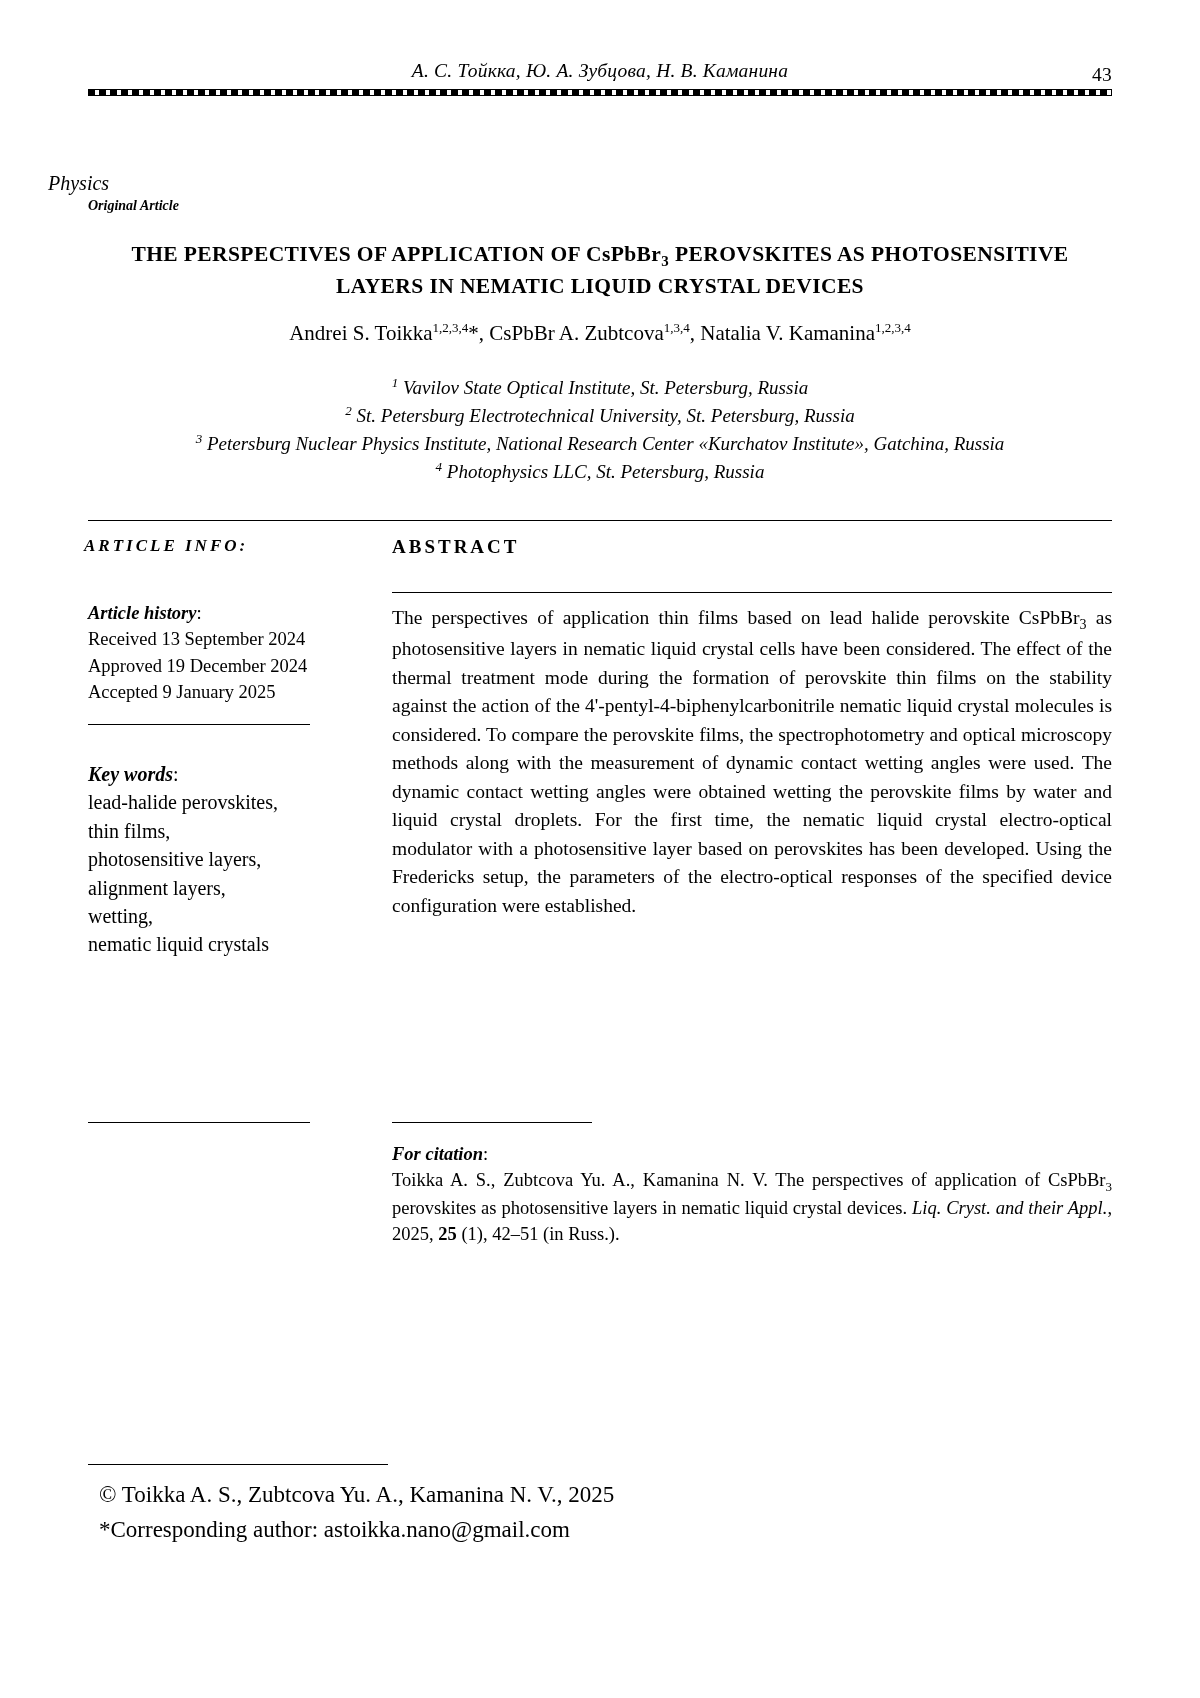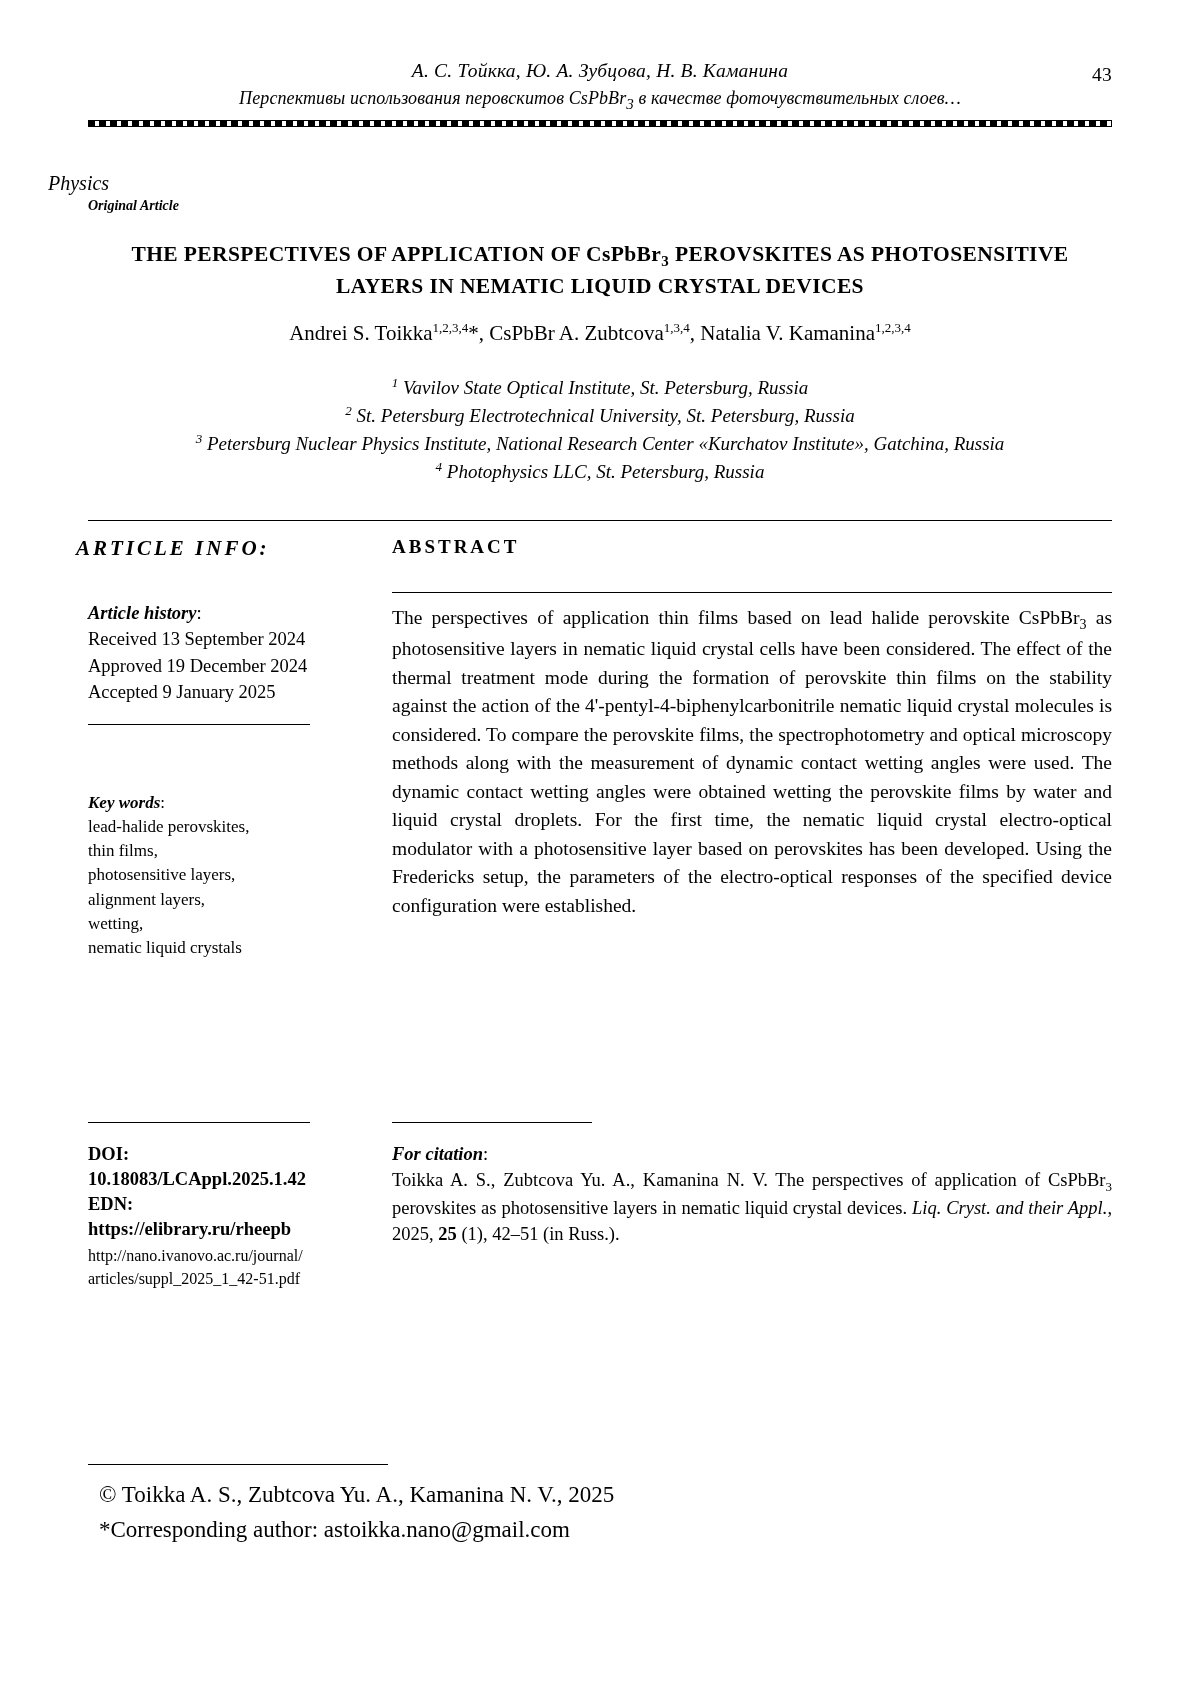--- a/index.html
+++ b/index.html
@@ -134,24 +134,24 @@
     top: 520px;
     left: 88px;
     width: 1024px;
     border-top: 1px solid #000;
   }
 
   
   .h-articleinfo {
     position: absolute;
     top: 536px;
-    left: 76px;
-    font-weight: bold;
-    font-style: italic;
-    font-size: 21px;
+    left: 84px;
+    font-weight: bold;
+    font-style: italic;
+    font-size: 17px;
     letter-spacing: 3px;
   }
   .h-abstract {
     position: absolute;
     top: 536px;
     left: 392px;
     font-weight: bold;
     font-size: 19px;
     letter-spacing: 3px;
   }
@@ -175,23 +175,23 @@
     position: absolute;
     left: 88px;
     top: 724px;
     width: 222px;
     border-top: 1px solid #000;
   }
 
   .keywords {
     position: absolute;
     left: 88px;
-    top: 791px;
+    top: 760px;
     width: 280px;
-    font-size: 17px;
+    font-size: 20px;
     line-height: 1.42;
   }
   .keywords .lbl { font-style: italic; font-weight: bold; }
 
   .sep-left-2 {
     position: absolute;
     left: 88px;
     top: 1122px;
     width: 222px;
     border-top: 1px solid #000;
@@ -273,23 +273,20 @@
 </style>
 </head>
 <body>
 
 <div class="page">
 
   <div class="runhead">
     <div class="runhead-line1">
       <span>А. С. Тойкка, Ю. А. Зубцова, Н. В. Каманина</span>
       <span class="runhead-pageno">43</span>
-    </div>
-    <div class="runhead-line2">
-      <span>Перспективы использования перовскитов CsPbBr</span><sub>3</sub><span> в качестве фоточувствительных слоев…</span>
     </div>
     <div class="runhead-rule">
         <div class="runhead-rule-inner"></div>
       </div>
   </div>
 
   <div class="physics">Physics</div>
   <div class="original-article">Original Article</div>
 
   <div class="title">
@@ -330,28 +327,20 @@
     <div>thin films,</div>
     <div>photosensitive layers,</div>
     <div>alignment layers,</div>
     <div>wetting,</div>
     <div>nematic liquid crystals</div>
   </div>
 
   <div class="sep-left-2"></div>
   <div class="sep-right-2"></div>
 
-  <div class="doi-block">
-    <div class="b">DOI:</div>
-    <div class="b">10.18083/LCAppl.2025.1.42</div>
-    <div class="b">EDN:</div>
-    <div class="b">https://elibrary.ru/rheepb</div>
-    <span class="url">http://nano.ivanovo.ac.ru/journal/</span>
-    <span class="url">articles/suppl_2025_1_42-51.pdf</span>
-  </div>
 
   <div class="abstract-rule"></div>
   <div class="abstract">
     <span>The perspectives of application thin films based on lead halide perovskite CsPbBr</span><sub>3</sub><span> as photosensitive layers in nematic liquid crystal cells have been considered. The effect of the thermal treatment mode during the formation of perovskite thin films on the stability against the action of the 4'-pentyl-4-biphenylcarbonitrile nematic liquid crystal molecules is considered. To compare the perovskite films, the spectrophotometry and optical microscopy methods along with the measurement of dynamic contact wetting angles were used. The dynamic contact wetting angles were obtained wetting the perovskite films by water and liquid crystal droplets. For the first time, the nematic liquid crystal electro-optical modulator with a photosensitive layer based on perovskites has been developed. Using the Fredericks setup, the parameters of the electro-optical responses of the specified device configuration were established.</span>
   </div>
 
   <div class="citation">
     <div><span class="lbl">For citation</span><span>:</span></div>
     <div>
       <span>Toikka A. S., Zubtcova Yu. A., Kamanina N. V. The perspectives of application of CsPbBr</span><sub>3</sub><span> perovskites as photosensitive layers in nematic liquid crystal devices. </span><i>Liq. Cryst. and their Appl.</i><span>, 2025, </span><b>25</b><span> (1), 42–51 (in Russ.).</span>

